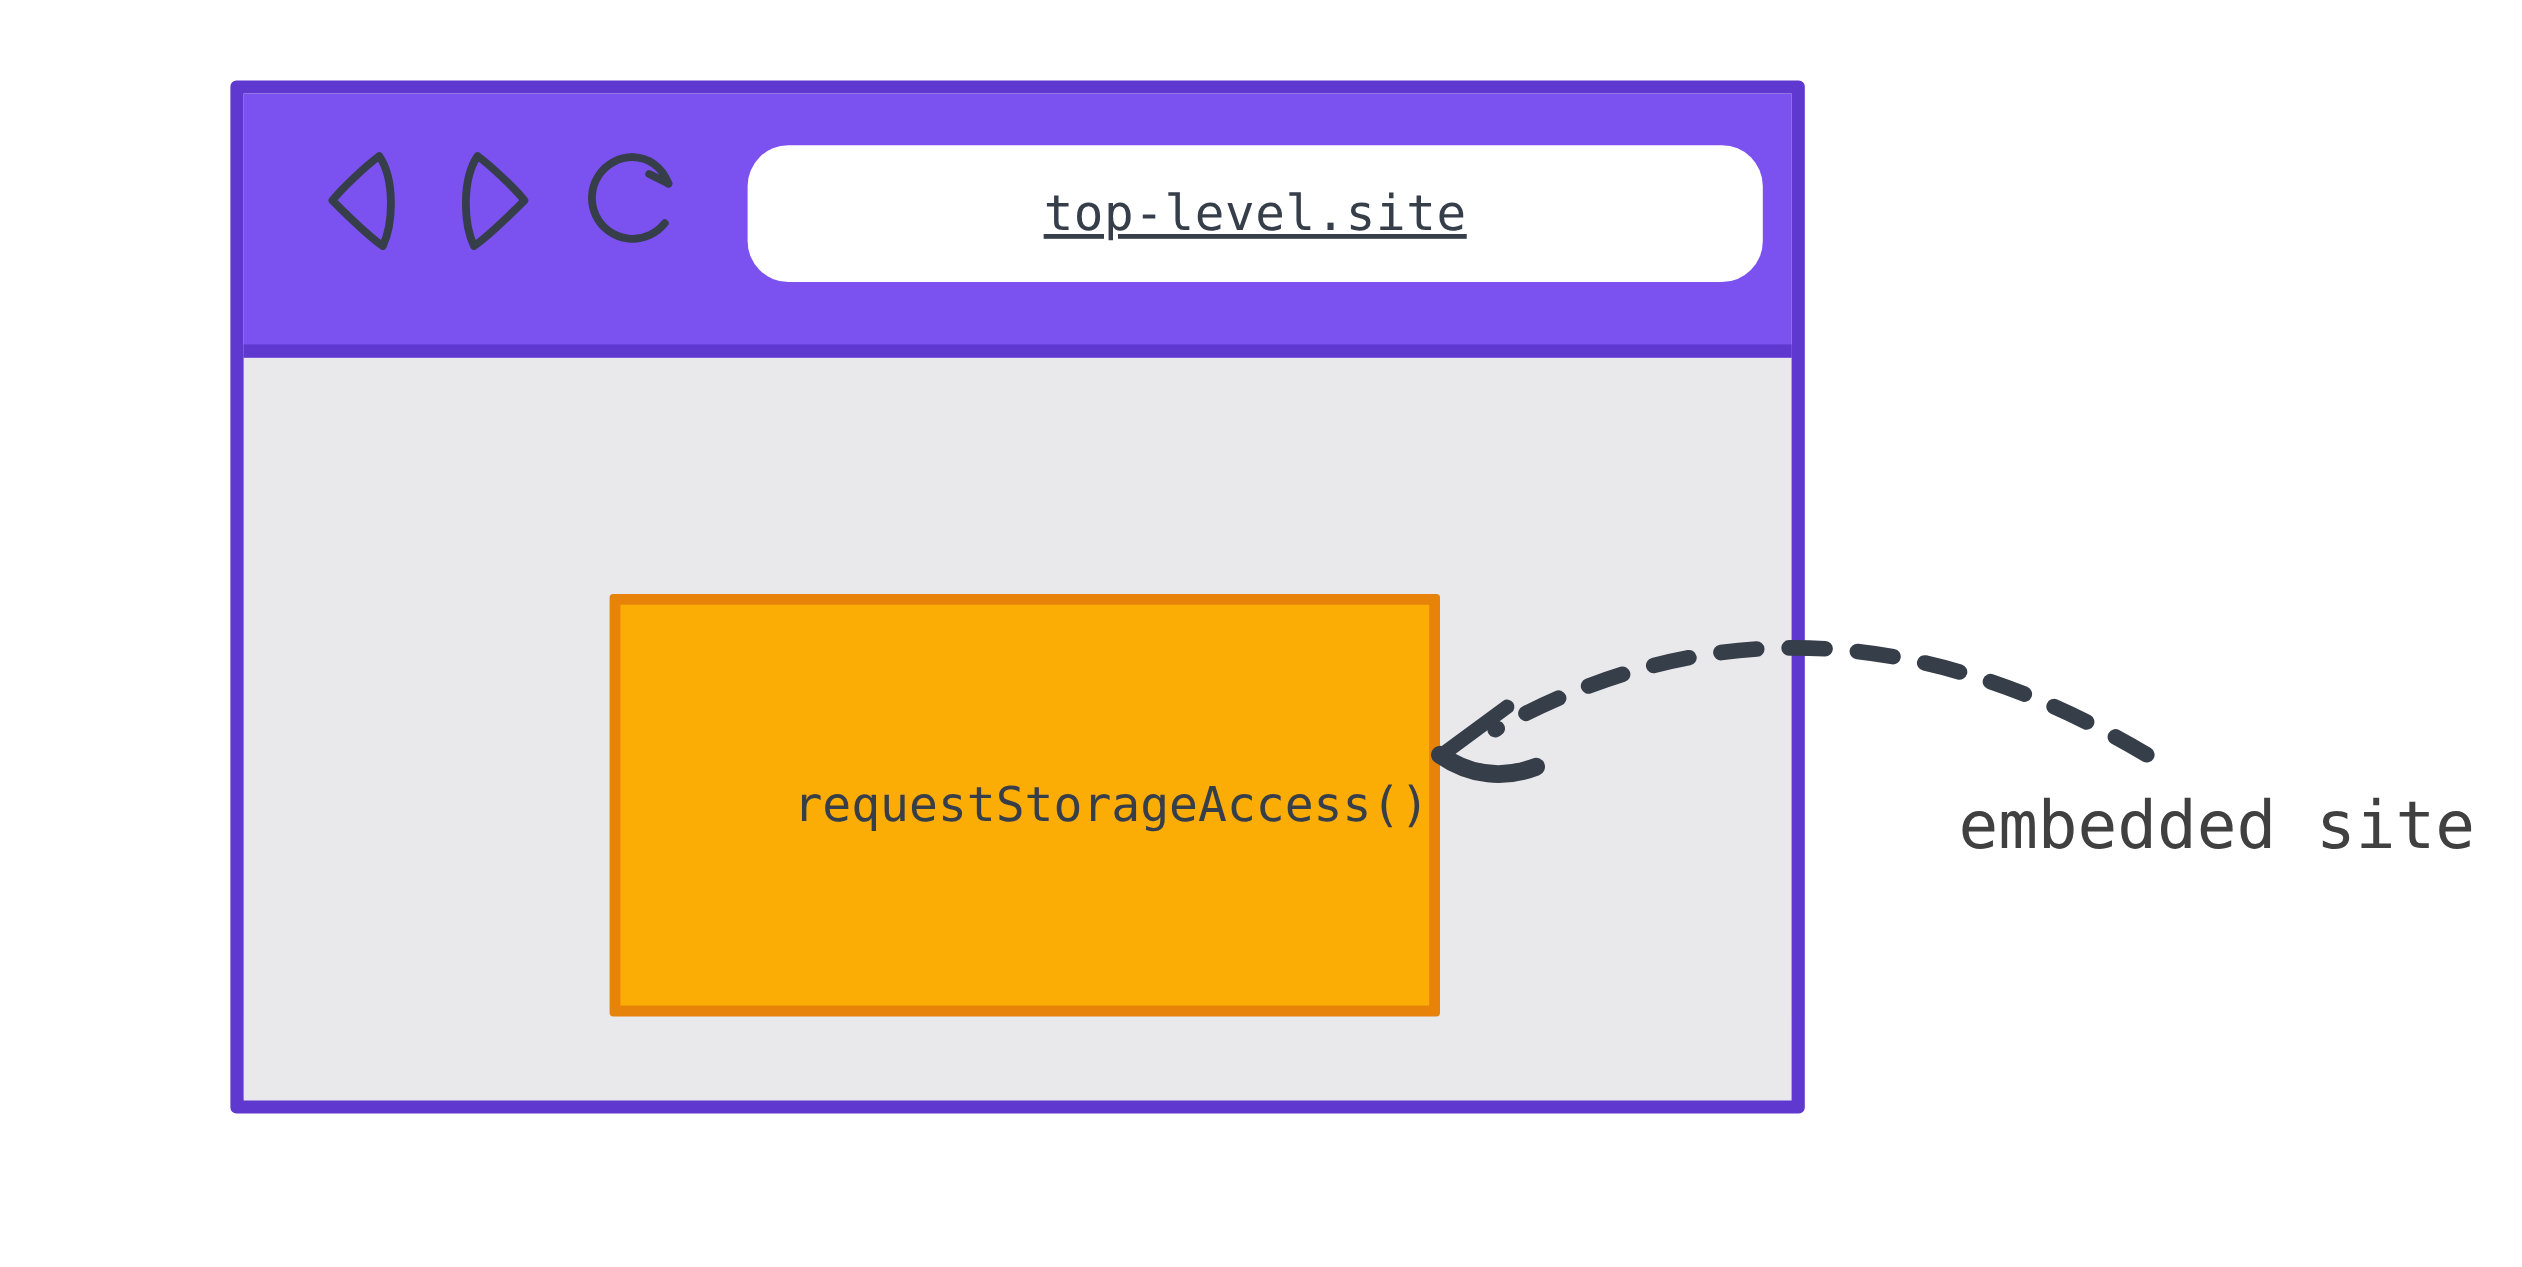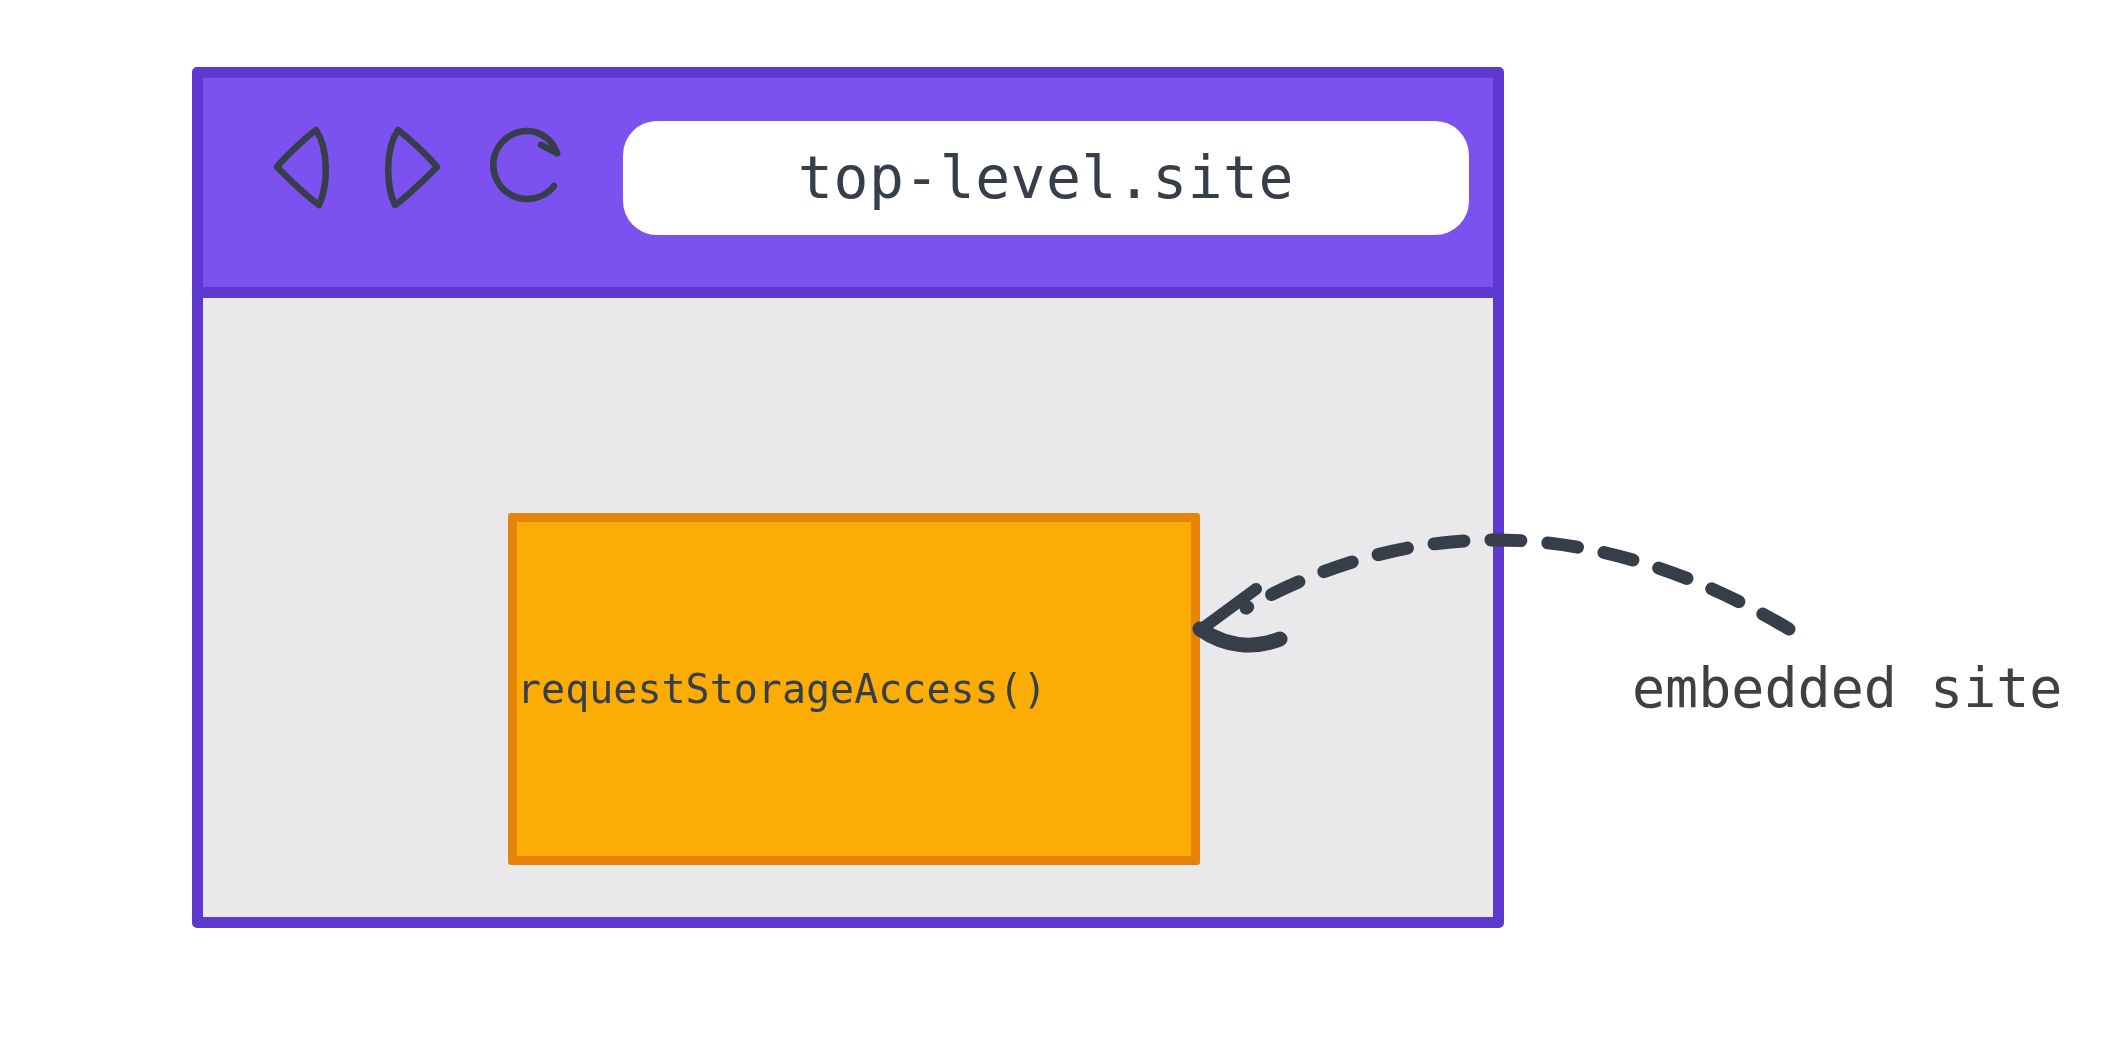--- a/index.html
+++ b/index.html
@@ -57,45 +57,45 @@
     top: 43px;
     width: 846px;
     height: 114px;
     background: #ffffff;
     border-radius: 34px;
     display: flex;
     align-items: center;
     justify-content: center;
   }
   .addressbar span {
-    font-size: 58px;
+    font-size: 41px;
     color: #363e4a;
     letter-spacing: 0.5px;
+    text-decoration: underline;
   }
   .viewport {
     position: absolute;
     left: 0;
     top: 220px;
     width: 1290px;
     height: 619px;
   }
   .embedded-frame {
     position: absolute;
     left: 305px;
     top: 197px;   
     width: 692px;
     height: 352px;
     box-sizing: border-box;
     background: #fbad06;
     border: 9px solid #e8830a;
     border-radius: 3px;
     display: flex;
     align-items: center;
-    justify-content: flex-start;
-    margin-top: 18px;
+    justify-content: flex-end;
   }
   .embedded-frame span {
     font-size: 40px;
     color: #363e4a;
   }
   
   .arrow-overlay {
     position: absolute;
     left: 0;
     top: 0;

